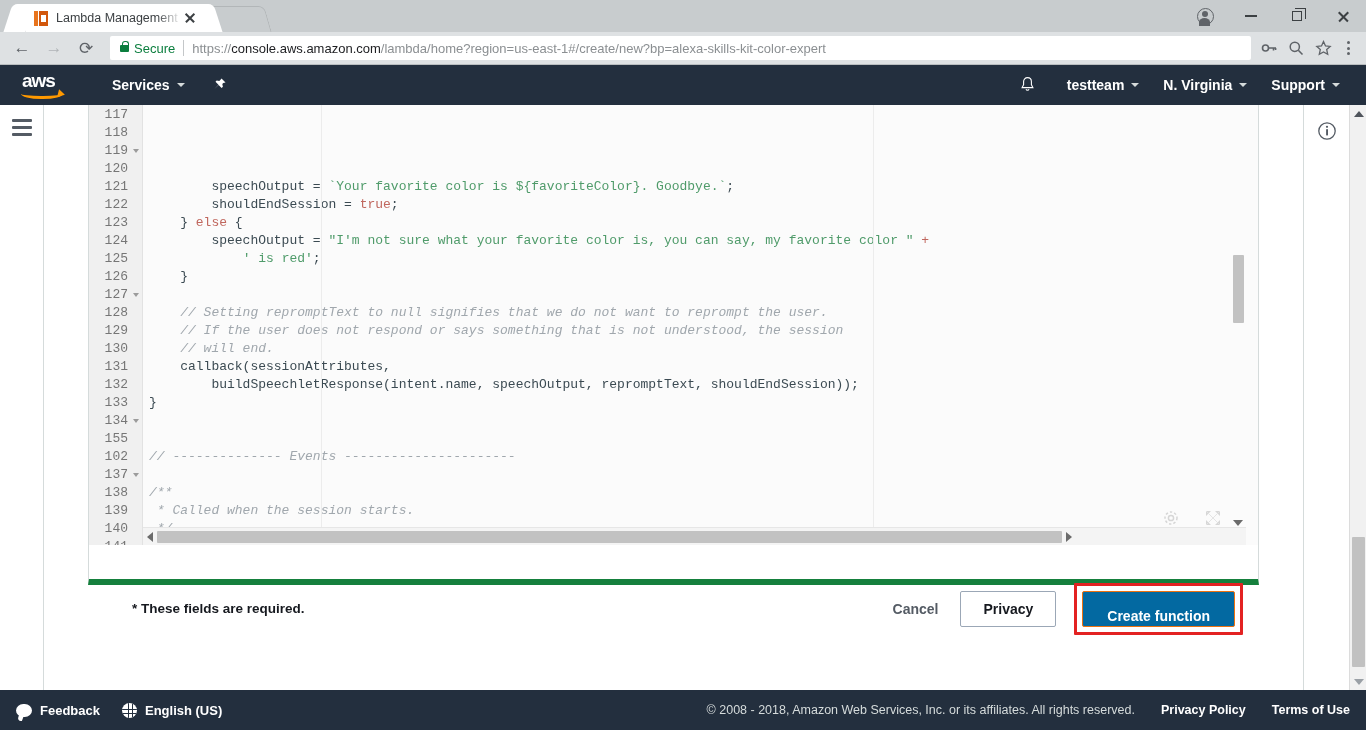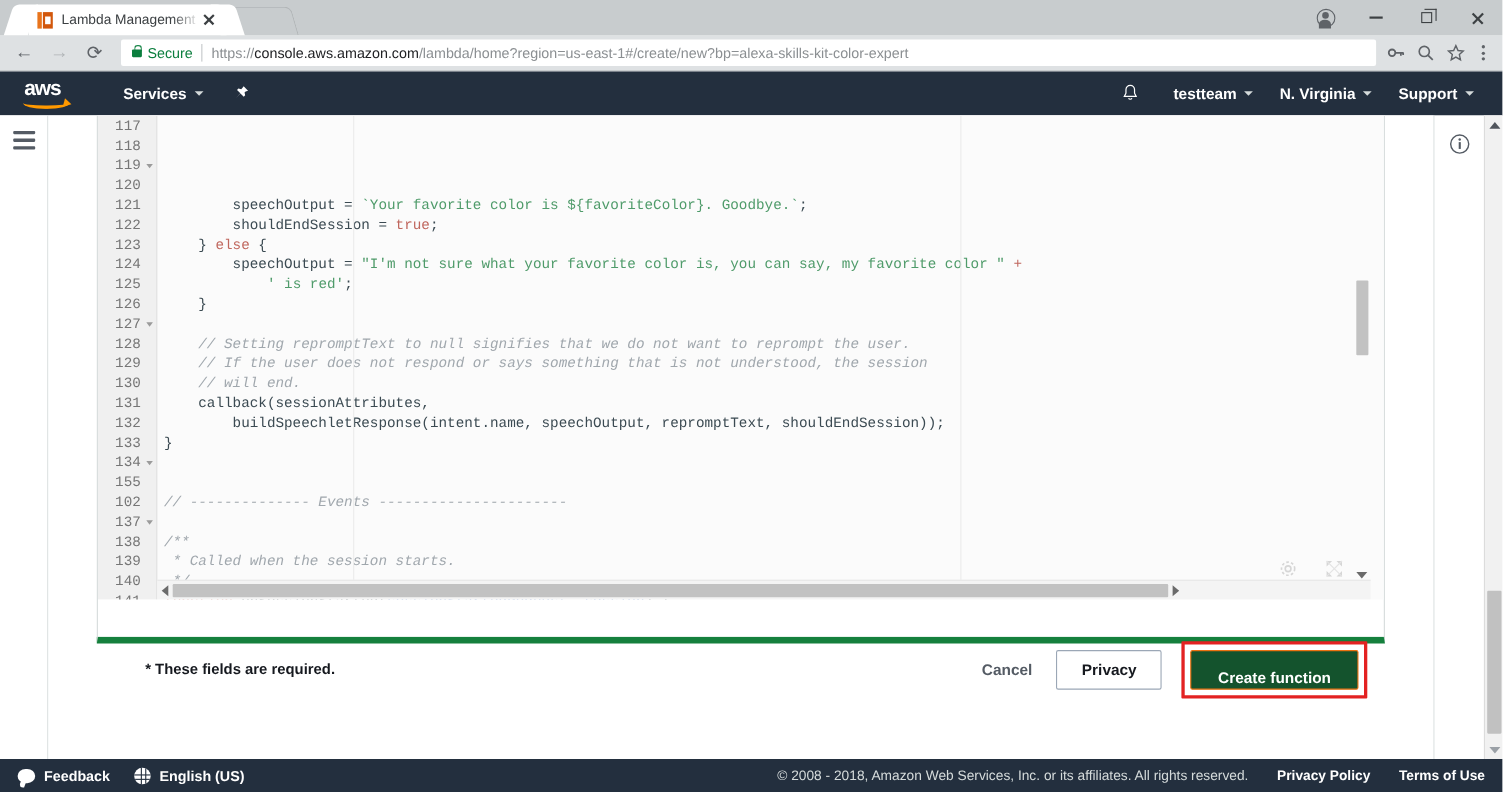--- a/index.html
+++ b/index.html
@@ -246,21 +246,21 @@
   }
   .btn-prev {
     font-size:14px; color:#16191f; font-weight:700; background:#fff;
     border:1px solid #9ba7b6; border-radius:2px; height:36px; padding:0 22px;
     cursor:pointer; margin-right: 18px;
   }
   .hl-box {
     border: 3px solid #e32222; padding: 5px; border-radius: 1px;
   }
   .btn-create {
-    font-size:14px; color:#fff; font-weight:700; background:#14532d;
+    font-size:14px; color:#fff; font-weight:700; background:#0369a1;
     border:1px solid #ec7211; border-radius:2px; height:36px; padding:16px 24px;
     cursor:pointer; display:block;
   }
 
   .info-rail {
     width: 46px; flex: 0 0 46px; border-left:1px solid #d5dbdb;
     padding-top: 16px; display:flex; justify-content:center; align-items:flex-start;
   }
   .info-ic { cursor:pointer; color:#545b64; }
 
@@ -276,21 +276,21 @@
   .ps-arrow.up { top:0; } .ps-arrow.dn { bottom:0; }
   .tri.u { border-left:5px solid transparent;border-right:5px solid transparent;border-bottom:6px solid #50555c;}
   .tri.dn2 { border-left:5px solid transparent;border-right:5px solid transparent;border-top:6px solid #9aa0a6;}
   .ps-thumb {
     position:absolute; left:2px; width:13px; top:432px; height:130px;
     background:#c1c1c1; border-radius:1px;
   }
 
   
   .aws-footer {
-    height: 30px; background:#232f3e; color:#fff; display:flex;
+    height: 40px; background:#232f3e; color:#fff; display:flex;
     align-items:center; padding: 0 16px; font-size:13px;
   }
   .f-left { display:flex; align-items:center; gap: 22px; }
   .f-item { display:flex; align-items:center; gap:8px; font-weight:700; cursor:pointer; }
   .f-right { margin-left:auto; display:flex; align-items:center; gap: 26px; }
   .copy { color:#d5dbdb; font-weight:400; font-size:12.5px; }
   .f-link { color:#fff; font-weight:700; cursor:pointer; font-size:12.5px; }
   .bubble {
     width:16px;height:13px;background:#fff;border-radius:50%/55%;position:relative;
   }

